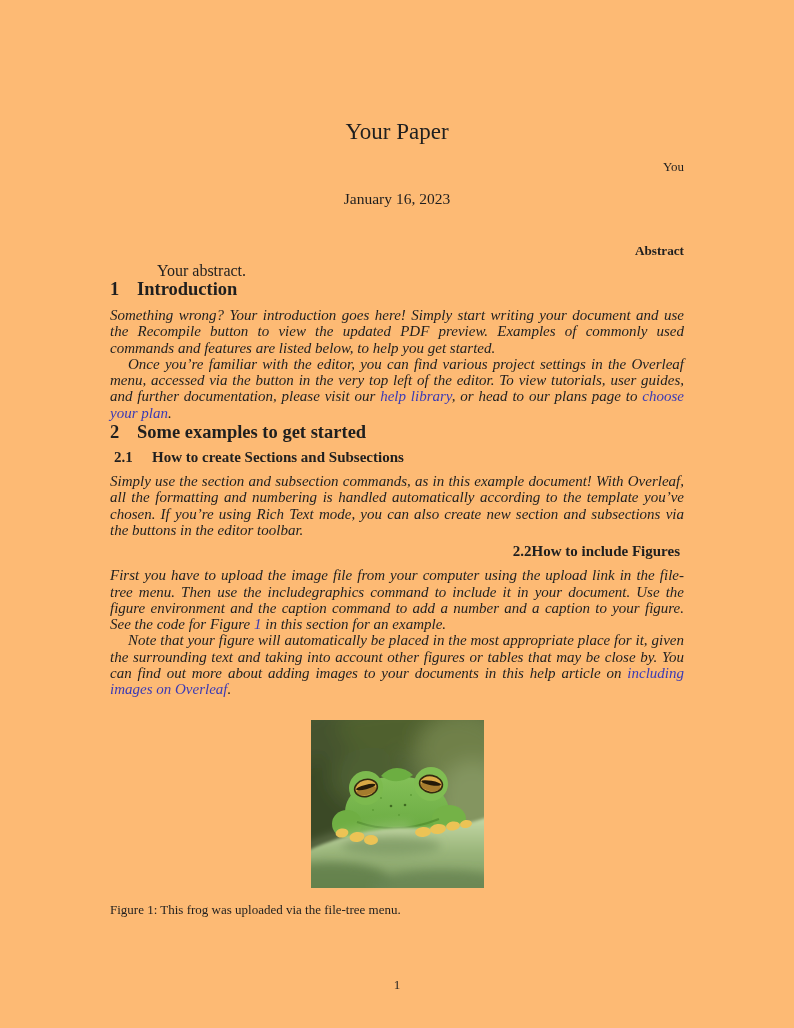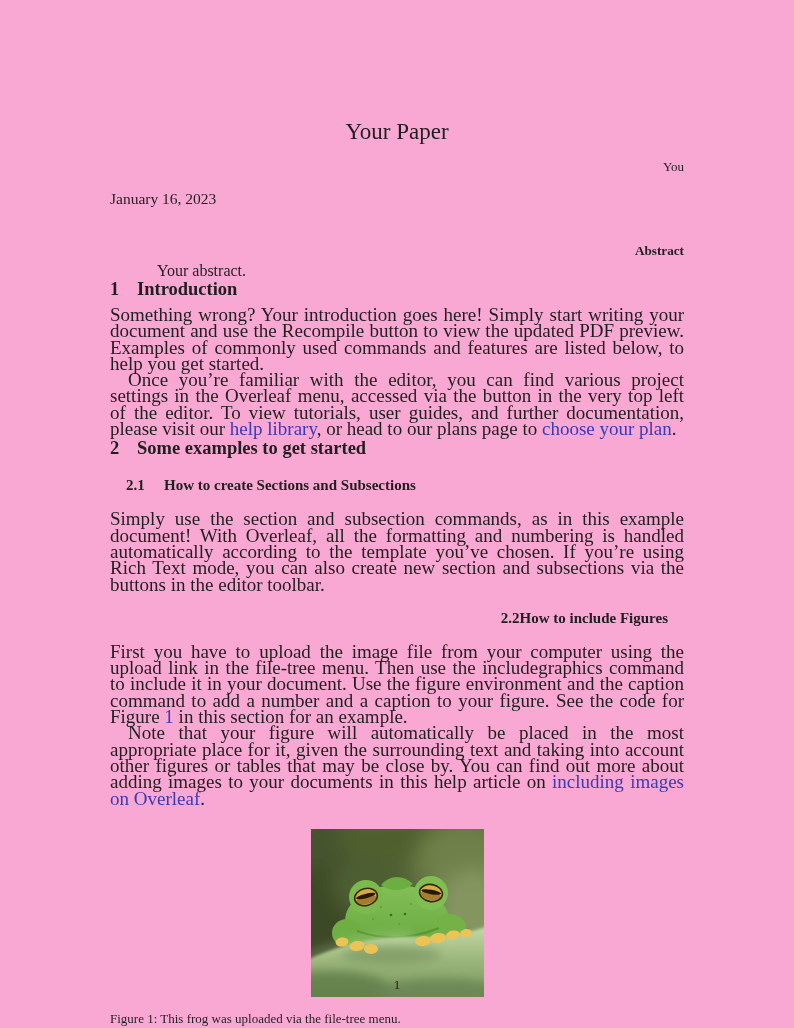--- a/index.html
+++ b/index.html
@@ -1,42 +1,42 @@
 <!DOCTYPE html>
 <html><head>
 <meta charset="utf-8">
 <style>
   html, body { margin: 0; padding: 0; background: #ffffff; }
   .page {
     position: relative;
     width: 794px;
     height: 1028px;
     margin: 0 auto;
-    background: #f9a8d4;
+    background: #fdba74;
     color: #1f1f1f;
     font-family: "Liberation Serif", "DejaVu Serif", serif;
     overflow: hidden;
     box-sizing: border-box;
     padding-top: 118px;
   }
   .content { width: 574px; margin: 0 auto; }
   .doc-title { text-align: center; font-size: 23px; font-weight: normal; line-height: 27px; margin: 0; }
   .doc-author { text-align: right; font-size: 13px; line-height: 20px; margin: 12px 0 0 0; }
-  .doc-date   { text-align: left; font-size: 15.5px; line-height: 20px; margin: 12px 0 0 0; }
+  .doc-date   { text-align: center; font-size: 15.5px; line-height: 20px; margin: 12px 0 0 0; }
   .abstract-heading { text-align: right; font-size: 13.2px; font-weight: bold; line-height: 17px; margin: 33px 0 0 0; }
   .abstract-body { font-size: 16px; line-height: 15px; margin: 4px 30px 0 30px; text-indent: 17px; text-align: justify; }
   h2.section { font-size: 18.5px; font-weight: bold; line-height: 23px; margin: 0; }
-  h3.subsection { font-size: 15px; font-weight: bold; line-height: 19px; margin: 16px; }
+  h3.subsection { font-size: 15px; font-weight: bold; line-height: 19px; margin: 4px; }
   .sec1 { margin-top: 23px; }
   .sec2 { margin-top: 22px; }
   .sub21 { margin-top: 12px; }
   .sub22 { margin-top: 15px; text-align: right; }
   .sec-num-1 { display: inline-block; min-width: 27px; }
   .sec-num-2 { display: inline-block; min-width: 38px; }
-  p.body { font-size: 19px; line-height: 16.3px; text-align: justify; margin: 0; }
+  p.body { font-size: 15px; line-height: 16.3px; text-align: justify; margin: 0; font-style: italic; }
   p.body.first { margin-top: 6px; }
   p.body.indent { text-indent: 18px; }
   a.doc-link { color: #3a3ab5; text-decoration: none; cursor: pointer; }
   .figure-block { text-align: center; margin-top: 22px; }
   .figure-block svg { display: inline-block; vertical-align: top; }
   .figure-caption { text-align: left; font-size: 13px; line-height: 17px; margin: 13px 0 0 0; }
   .page-number { position: absolute; top: 977px; left: 0; right: 0; text-align: center; font-size: 13.2px; }
 </style>
 </head>
 <body>

